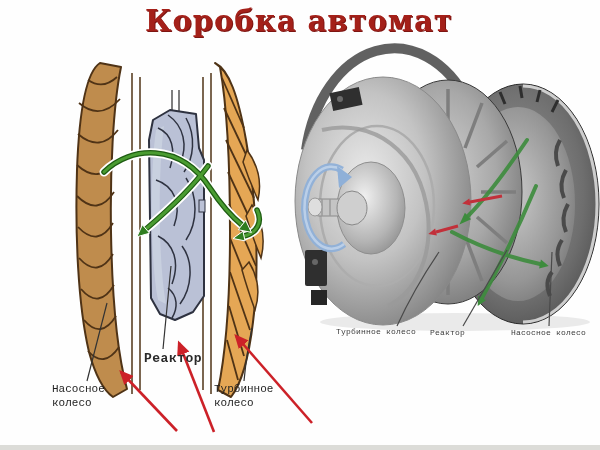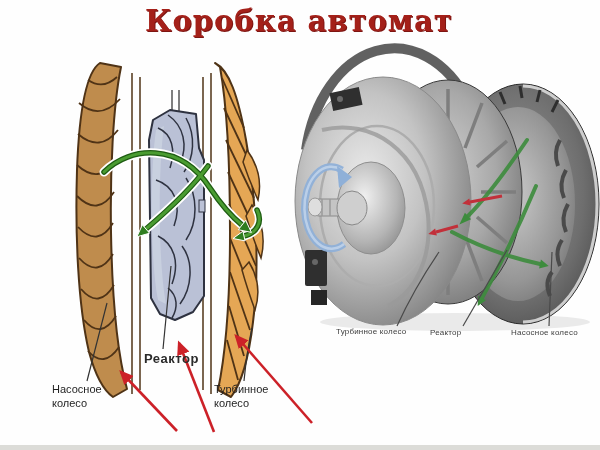--- a/index.html
+++ b/index.html
@@ -5,21 +5,21 @@
   html,body{margin:0;padding:0;background:#fff;}
   .stage{
     position:relative;width:600px;height:450px;background:#fefefe;overflow:hidden;
     font-family:"Liberation Sans",sans-serif;
   }
   .title{
     position:absolute;left:145px;top:4px;
     font-family:"DejaVu Serif",serif;font-weight:bold;font-size:29px;
     color:#a42019;text-shadow:1px 1px 0 #7d1512;letter-spacing:1px;white-space:nowrap;
   }
-  .lbl{position:absolute;color:#1f1f1f;}
+  .lbl{position:absolute;color:#1f1f1f;font-family:Liberation Mono, monospace;}
   .lbl-left{font-size:11px;line-height:1.3;}
   .lbl-reactor-left{font-size:13px;font-weight:600;letter-spacing:.5px;color:#2a2a2a;}
   .lbl-right{font-size:8px;color:#3d3d3d;letter-spacing:.2px;white-space:nowrap;}
   .bottom-band{position:absolute;left:0;bottom:0;width:600px;height:5px;background:#dcdcd8;}
   svg{position:absolute;left:0;top:0;}
 </style>
 </head>
 <body>
 
 <div class="stage">

